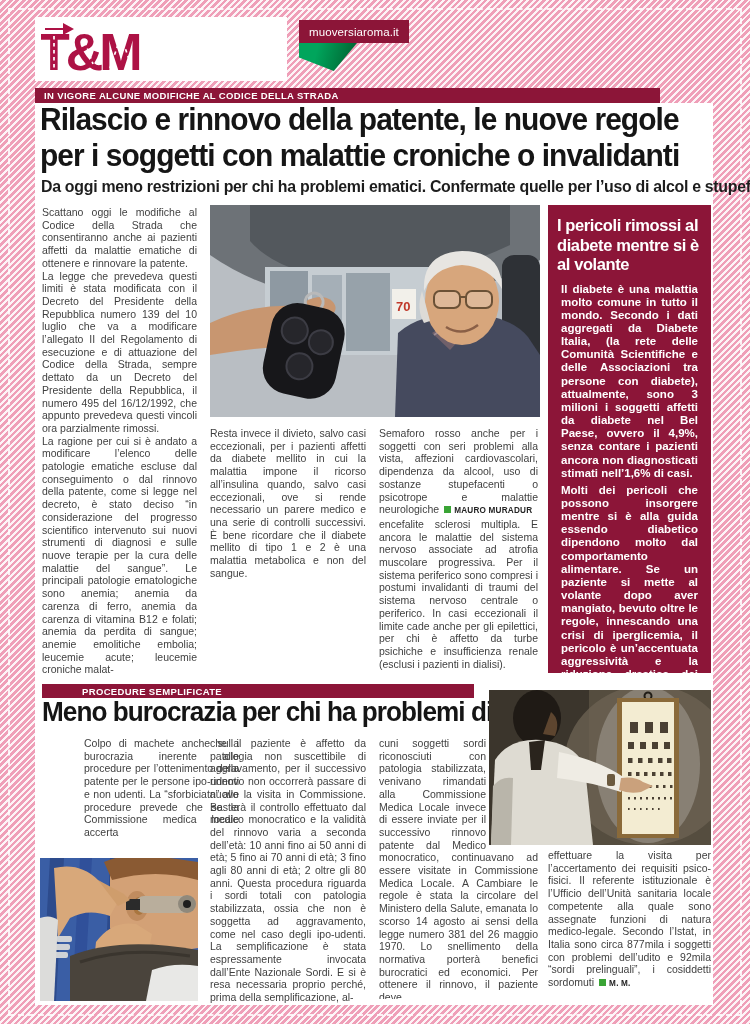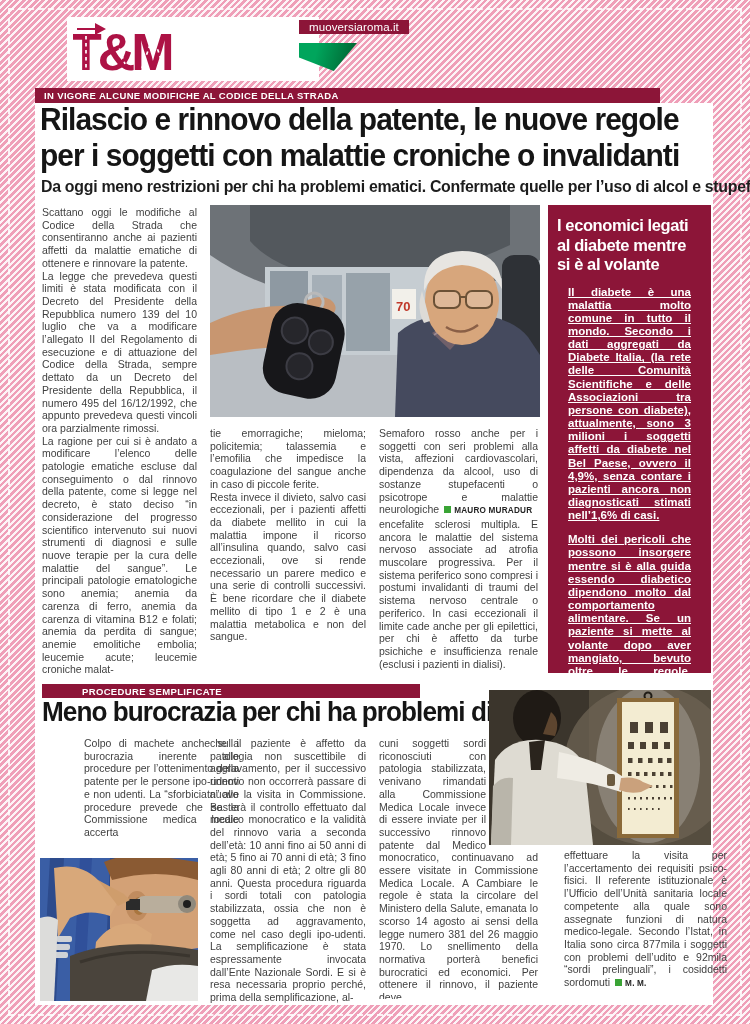--- a/index.html
+++ b/index.html
@@ -14,45 +14,45 @@
   }
   .frame{
     position:absolute;inset:8px;border:2px dashed rgba(255,255,255,.85);
     pointer-events:none;
   }
   .panel{position:absolute;left:35px;top:103px;width:678px;height:902px;background:#ffffff;}
 
   
   .logo-box{
     position:absolute;left:35px;top:17px;width:252px;height:64px;background:#fff;
-    display:flex;align-items:center;gap:12px;padding:2px 6px;box-sizing:border-box;margin-left:32px;
+    display:flex;align-items:center;gap:12px;padding:2px 6px;box-sizing:border-box;
   }
   .wordmark{display:flex;flex-direction:column;justify-content:center;}
   .wordmark span{
     font-size:20px;font-weight:900;line-height:19px;color:#ad1245;letter-spacing:-0.6px;
   }
   .site-tag{
-    position:absolute;left:299px;top:20px;width:110px;height:14px;background:#8c1538;
+    position:absolute;left:299px;top:20px;width:110px;height:23px;background:#8c1538;
     color:#fff;font-size:11.5px;display:flex;align-items:center;justify-content:center;
     letter-spacing:0.1px;
   }
   .tag-fold{
     position:absolute;left:299px;top:43px;width:58px;height:28px;
     background:linear-gradient(105deg,#00a55c 20%,#00満 50%,#006b36 80%);
     background:linear-gradient(105deg,#00a55c 30%,#006b36 85%);
     clip-path:polygon(0 0,100% 0,60% 100%,0 52%);
   }
 
   
   .kicker{
     position:absolute;background:#8c1538;color:#fff;font-size:9.5px;font-weight:bold;
     letter-spacing:.35px;display:flex;align-items:center;padding-left:9px;box-sizing:border-box;
   }
   .kicker1{left:35px;top:88px;width:625px;height:15px;text-align:right;}
-  .kicker2{left:42px;top:684px;width:378px;height:14px;padding-left:40px;}
+  .kicker2{left:42px;top:684px;width:432px;height:14px;padding-left:40px;}
   .headline1{
     position:absolute;left:40px;top:102px;width:710px;margin:0;
     font-size:31.5px;line-height:35.5px;font-weight:800;color:#151515;letter-spacing:-1px;
     transform:scaleX(.95);transform-origin:left top;
   }
   .headline1 span{display:block;white-space:nowrap;}
   .headline2{
     position:absolute;left:42px;top:697px;width:480px;margin:0;
     font-size:27.5px;line-height:30px;font-weight:800;color:#151515;letter-spacing:-1px;
     transform:scaleX(.95);transform-origin:left top;white-space:nowrap;
@@ -68,41 +68,41 @@
     position:absolute;font-size:10.5px;line-height:12.7px;text-align:justify;
     color:#3f3f3f;hyphens:auto;-webkit-hyphens:auto;overflow:hidden;
   }
   .col p{margin:0;}
   .a1c1{left:42px;top:206px;width:155px;height:468px;}
   .a1c2{left:210px;top:427px;width:156px;height:248px;}
   .a1c3{left:379px;top:427px;width:159px;height:248px;}
   .a2c1{left:42px;top:737px;width:155px;height:112px;margin-left:42px;}
   .a2c2{left:210px;top:737px;width:156px;height:268px;}
   .a2c3{left:379px;top:737px;width:159px;height:262px;}
-  .a2c4{left:548px;top:849px;width:163px;height:154px;margin-left:16px;}
+  .a2c4{left:548px;top:849px;width:163px;height:154px;}
   .wrap-spacer{float:right;width:52px;height:112px;}
 
   .end-marker{
     display:inline-block;width:7px;height:7px;background:#3aa435;margin:0 3px 0 5px;
   }
   .byline{
     font-size:8.2px;font-weight:bold;color:#242424;letter-spacing:.2px;white-space:nowrap;
   }
 
   
   .diabetes{
     position:absolute;left:548px;top:205px;width:163px;height:468px;background:#8c1538;
     color:#fff;box-sizing:border-box;padding:11px 9px;
   }
   .diabetes h3{
     margin:0 0 8px 0;font-size:16.5px;line-height:19.5px;font-weight:800;letter-spacing:-0.4px;
   }
   .diabetes p{
-    margin:11px;font-size:11.5px;line-height:13.15px;font-weight:700;text-align:justify;
-    hyphens:auto;text-decoration:underline;-webkit-hyphens:auto;
+    margin:4px;font-size:11.5px;line-height:13.15px;font-weight:700;text-align:justify;
+    hyphens:auto;-webkit-hyphens:auto;
   }
   .sig{font-style:italic;}
 
   
   .photo{position:absolute;display:block;}
   .photo1{left:210px;top:205px;}
   .photo2{left:40px;top:858px;}
   .photo3{left:489px;top:690px;}
 </style>
 </head>
@@ -169,31 +169,30 @@
     <g transform="rotate(12 95 140)">
       <circle cx="95" cy="96" r="9" fill="none" stroke="#b9b9b9" stroke-width="3"></circle>
       <rect x="58" y="100" width="74" height="92" rx="26" fill="#17171a"></rect>
       <circle cx="82" cy="128" r="13" fill="#26262b" stroke="#3c3c44" stroke-width="2"></circle>
       <circle cx="110" cy="134" r="12" fill="#26262b" stroke="#3c3c44" stroke-width="2"></circle>
       <circle cx="94" cy="162" r="13" fill="#26262b" stroke="#3c3c44" stroke-width="2"></circle>
     </g>
   </svg>
 
   <div class="col a1c2">
-    <p>tie emorragiche; mieloma; policitemia; talassemia e l’emofilia che impedisce la coagulazione del sangue anche in caso di piccole ferite.</p>
     <p>Resta invece il divieto, salvo casi eccezionali, per i pazienti affetti da diabete mellito in cui la malattia impone il ricorso all’insulina quando, salvo casi eccezionali, ove si rende necessario un parere medico e una serie di controlli successivi. È bene ricordare che il diabete mellito di tipo 1 e 2 è una malattia metabolica e non del sangue.</p>
   </div>
 
   <div class="col a1c3">
     <p><span>Semaforo rosso anche per i soggetti con seri problemi alla vista, affezioni cardiovascolari, dipendenza da alcool, uso di sostanze stupefacenti o psicotrope e malattie neurologiche</span><span class="end-marker"></span><span class="byline">MAURO MURADUR</span></p>
     <p>encefalite sclerosi multipla. E ancora le malattie del sistema nervoso associate ad atrofia muscolare progressiva. Per il sistema periferico sono compresi i postumi invalidanti di traumi del sistema nervoso centrale o periferico. In casi eccezionali il limite cade anche per gli epilettici, per chi è affetto da turbe psichiche e insufficienza renale (esclusi i pazienti in dialisi).</p>
   </div>
 
   <aside class="diabetes">
-    <h3>I economici legati al diabete mentre si è al volante</h3>
+    <h3>I pericoli rimossi al diabete mentre si è al volante</h3>
     <p>Il diabete è una malattia molto comune in tutto il mondo. Secondo i dati aggregati da Diabete Italia, (la rete delle Comunità Scientifiche e delle Associazioni tra persone con diabete), attualmente, sono 3 milioni i soggetti affetti da diabete nel Bel Paese, ovvero il 4,9%, senza contare i pazienti ancora non diagnosticati stimati nell’1,6% di casi.</p>
     <p><span>Molti dei pericoli che possono insorgere mentre si è alla guida essendo diabetico dipendono molto dal comportamento alimentare. Se un paziente si mette al volante dopo aver mangiato, bevuto oltre le regole, innescando una crisi di iperglicemia, il pericolo è un’accentuata aggressività e la riduzione drastica dei riflessi.</span></p>
     <p><span>L’incidenza della malattia è persino destinata a crescere. Nel nostro Paese si prevede, nel 2030, che le persone diagnosticate con diabete saliranno a 5 milioni.</span> <span class="sig">(M. M.)</span></p>
   </aside>
 
   <div class="kicker kicker2">PROCEDURE SEMPLIFICATE</div>
   <h2 class="headline2">Meno burocrazia per chi ha problemi di udito</h2>
 
   <svg class="photo photo3" width="222" height="155" viewBox="0 0 222 155">
     <rect width="222" height="155" fill="#3b352c"></rect>

